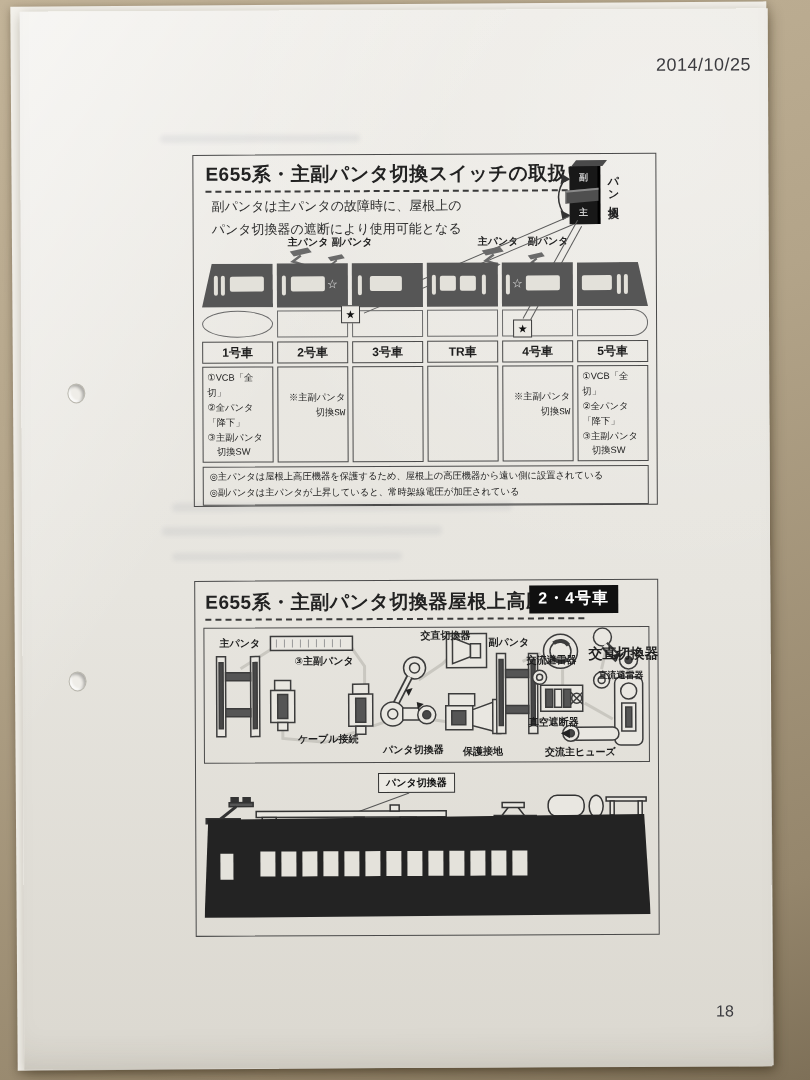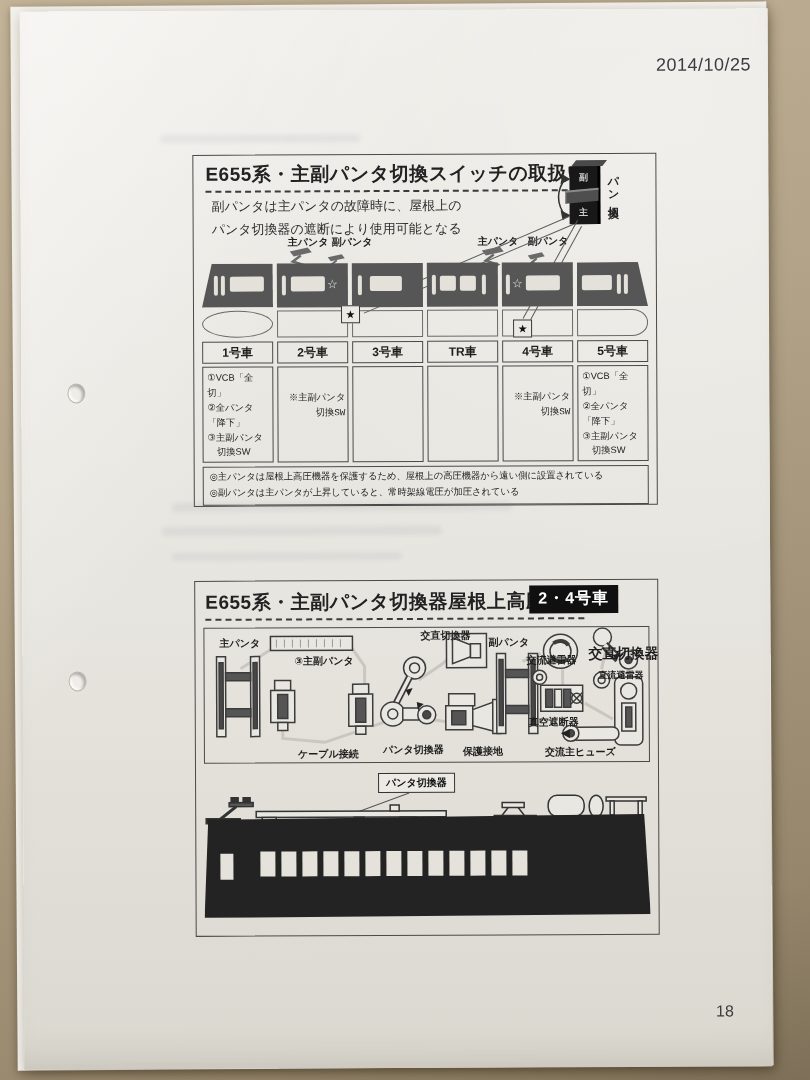--- a/index.html
+++ b/index.html
@@ -339,21 +339,21 @@
             <rect x="417" y="76" width="14" height="28"></rect>
             <rect x="421" y="80" width="6" height="20" fill="#555"></rect>
             <rect x="366" y="100" width="48" height="13" rx="6"></rect>
             <circle cx="366" cy="106" r="8"></circle>
             <circle cx="366" cy="106" r="3.5" fill="#474747"></circle>
             <polygon points="356,106 365,102 365,111" fill="#222" stroke="none"></polygon>
           </g>
         </svg>
         <span class="clabel" style="left:15px;top:8px;">主パンタ</span>
         <span class="clabel" style="left:90px;top:26px;">③主副パンタ</span>
-        <span class="clabel" style="left:93px;top:119px;">ケーブル接続</span>
+        <span class="clabel" style="left:93px;top:104px;">ケーブル接続</span>
         <span class="clabel" style="left:178px;top:115px;">パンタ切換器</span>
         <span class="clabel" style="left:248px;top:117px;margin-left:10px;">保護接地</span>
         <span class="clabel" style="left:216px;top:1px;">交直切換器</span>
         <span class="clabel" style="left:284px;top:8px;">副パンタ</span>
         <span class="clabel" style="left:322px;top:1px;margin-top:25px;">交流避雷器</span>
         <span class="clabel" style="left:384px;top:18px;font-size:14px;">交直切換器</span>
         <span class="clabel" style="left:394px;top:42px;font-size:9px;">直流避雷器</span>
         <span class="clabel" style="left:324px;top:88px;">真空遮断器</span>
         <span class="clabel" style="left:340px;top:118px;">交流主ヒューズ</span>
       </div>

